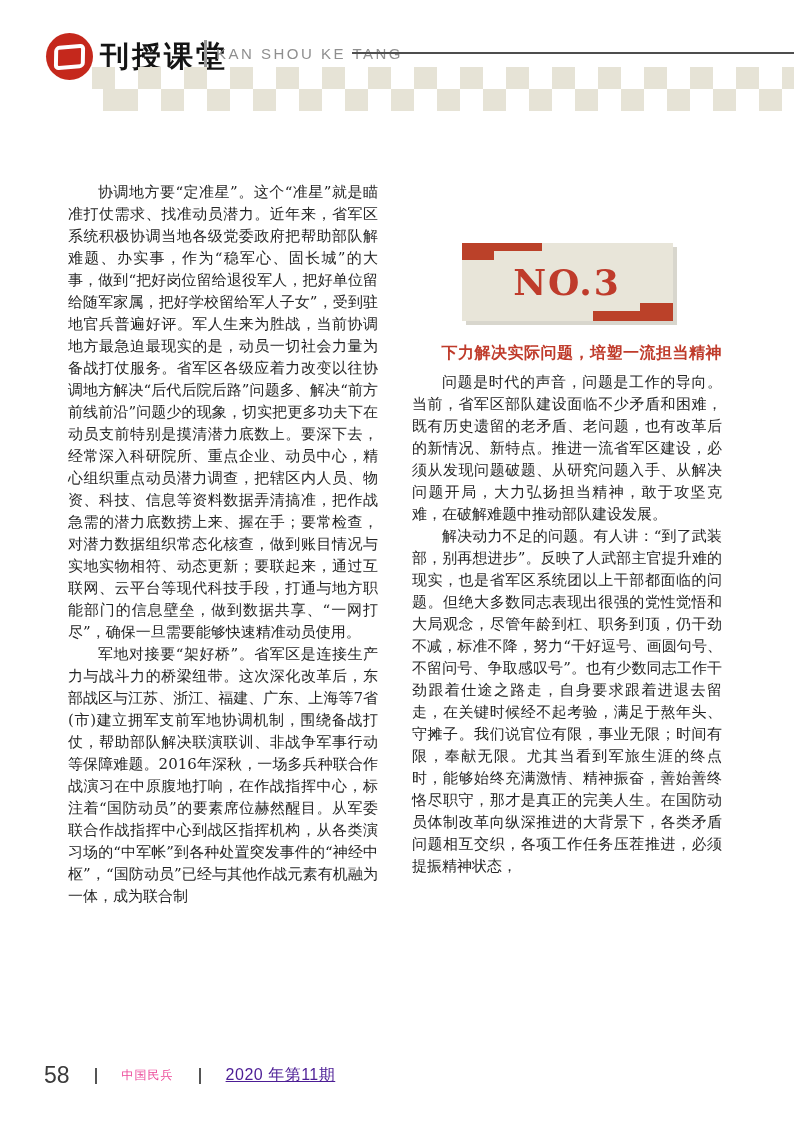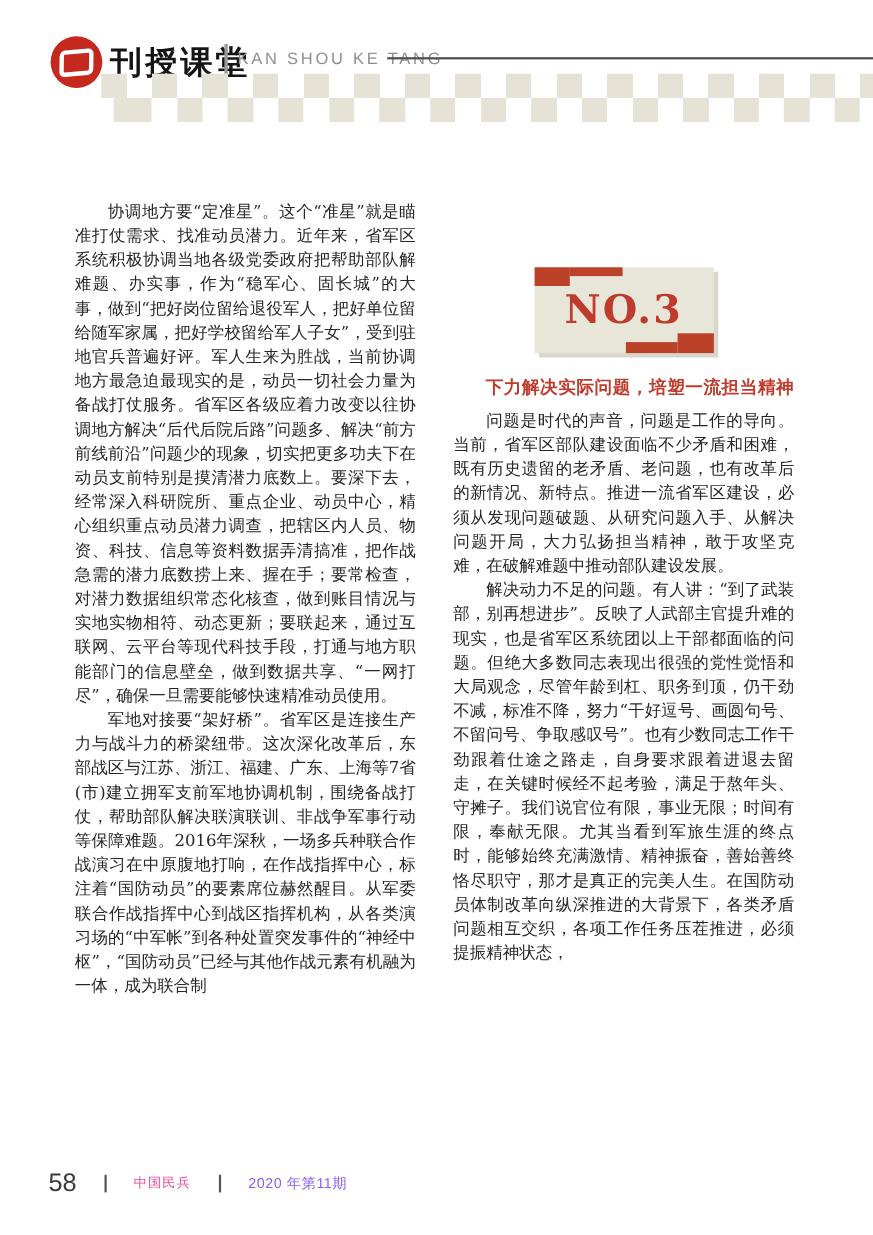--- a/index.html
+++ b/index.html
@@ -44,21 +44,21 @@
     font-size:15px;line-height:22px;color:#262626;
     text-align:justify;
   }
   .col-left{left:68px;}
   .col-right{left:412px;}
   .body-p{margin:0;text-indent:2em;}
   .no-indent{text-indent:0;}
   
   .badge{
     position:relative;width:163px;height:78px;margin:62px auto 0;
-    background:#e8e5d9;box-shadow:4px 4px 0 #d8d6cd;
+    background:#e8e5d9;box-shadow:4px 4px 0 #d8d6cd;padding-left:48px;
   }
   .badge-deco{position:absolute;background:#bb4129;}
   .tl-thick{left:0;top:0;width:32px;height:17px;}
   .tl-thin{left:32px;top:0;width:48px;height:8px;}
   .br-thick{right:0;bottom:0;width:33px;height:18px;}
   .br-thin{right:33px;bottom:0;width:47px;height:10px;}
   .badge-num{
     position:absolute;inset:0;display:flex;align-items:center;justify-content:center;
     font-family:"DejaVu Serif","Liberation Serif",serif;
     font-weight:bold;font-size:36px;color:#bf3b2b;letter-spacing:2px;
@@ -71,21 +71,21 @@
   }
   .after-heading{margin-top:6px;}
   
   .footer{
     position:absolute;left:44px;top:1062px;
     display:flex;align-items:center;gap:25px;
   }
   .pnum{font-size:23px;color:#3a3a3a;font-family:"Liberation Sans",sans-serif;}
   .fdiv{width:2px;height:16px;background:#555;}
   .mag{font-size:12px;font-weight:normal;color:#ec4899;letter-spacing:1px;}
-  .issue{font-size:13px;color:#8b5cf6;letter-spacing:0.5px;}
+  .issue{font-size:16px;color:#4c1d95;letter-spacing:0.5px;text-decoration:underline;}
 </style>
 </head>
 <body>
 
 <div class="page">
 
   <div class="logo">
     <div class="logo-screen"></div>
   </div>
   <div class="htitle">刊授课堂</div>

